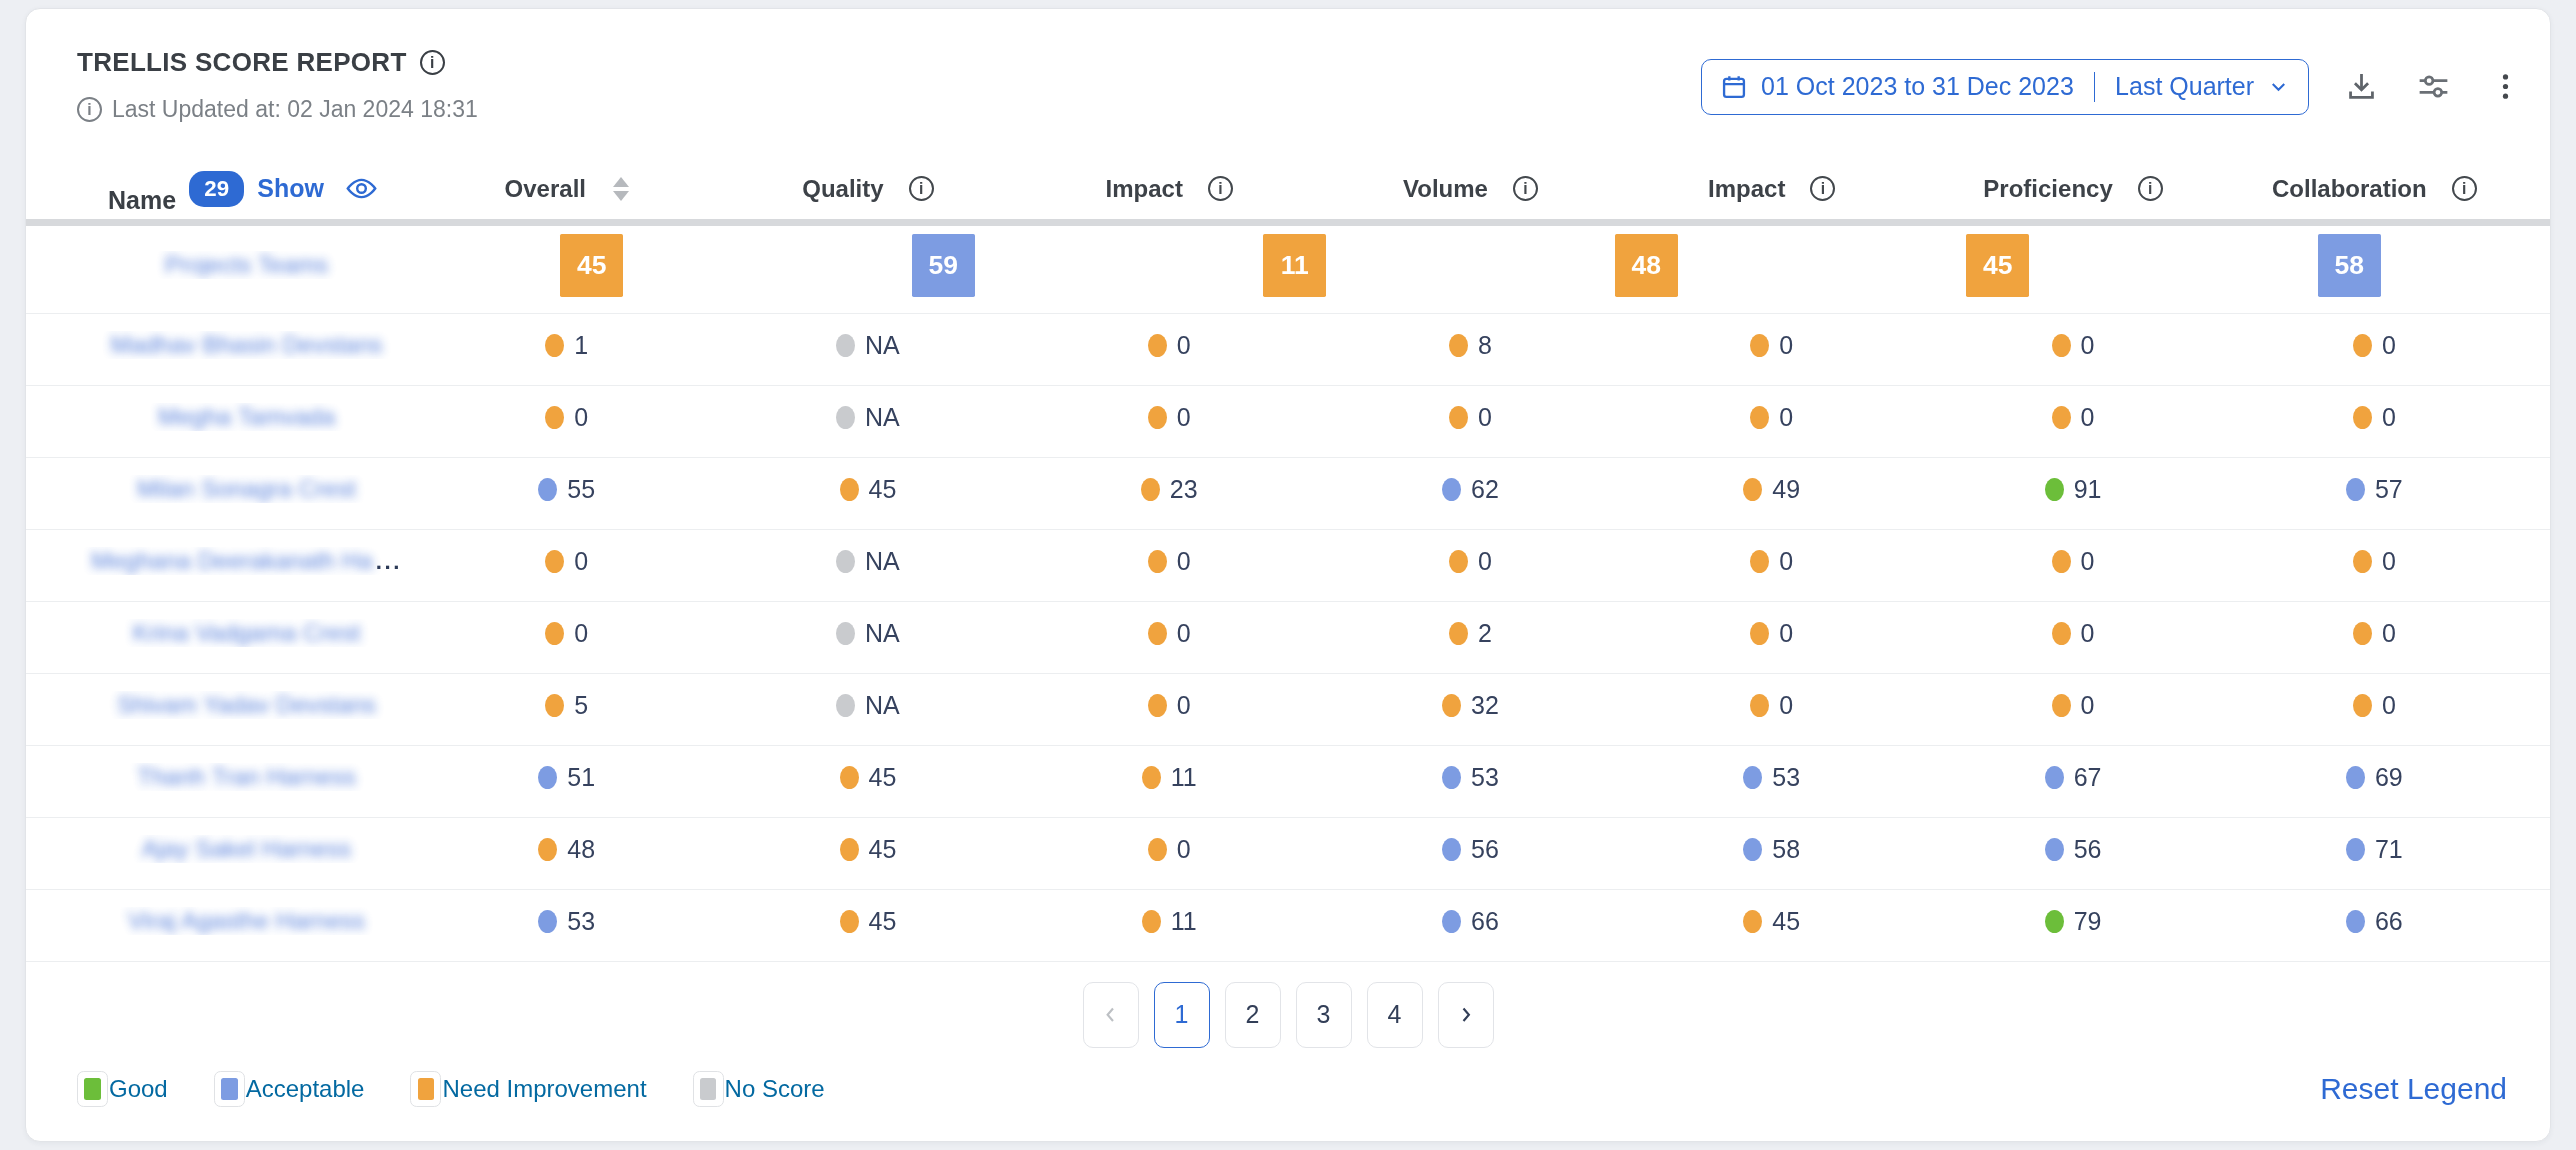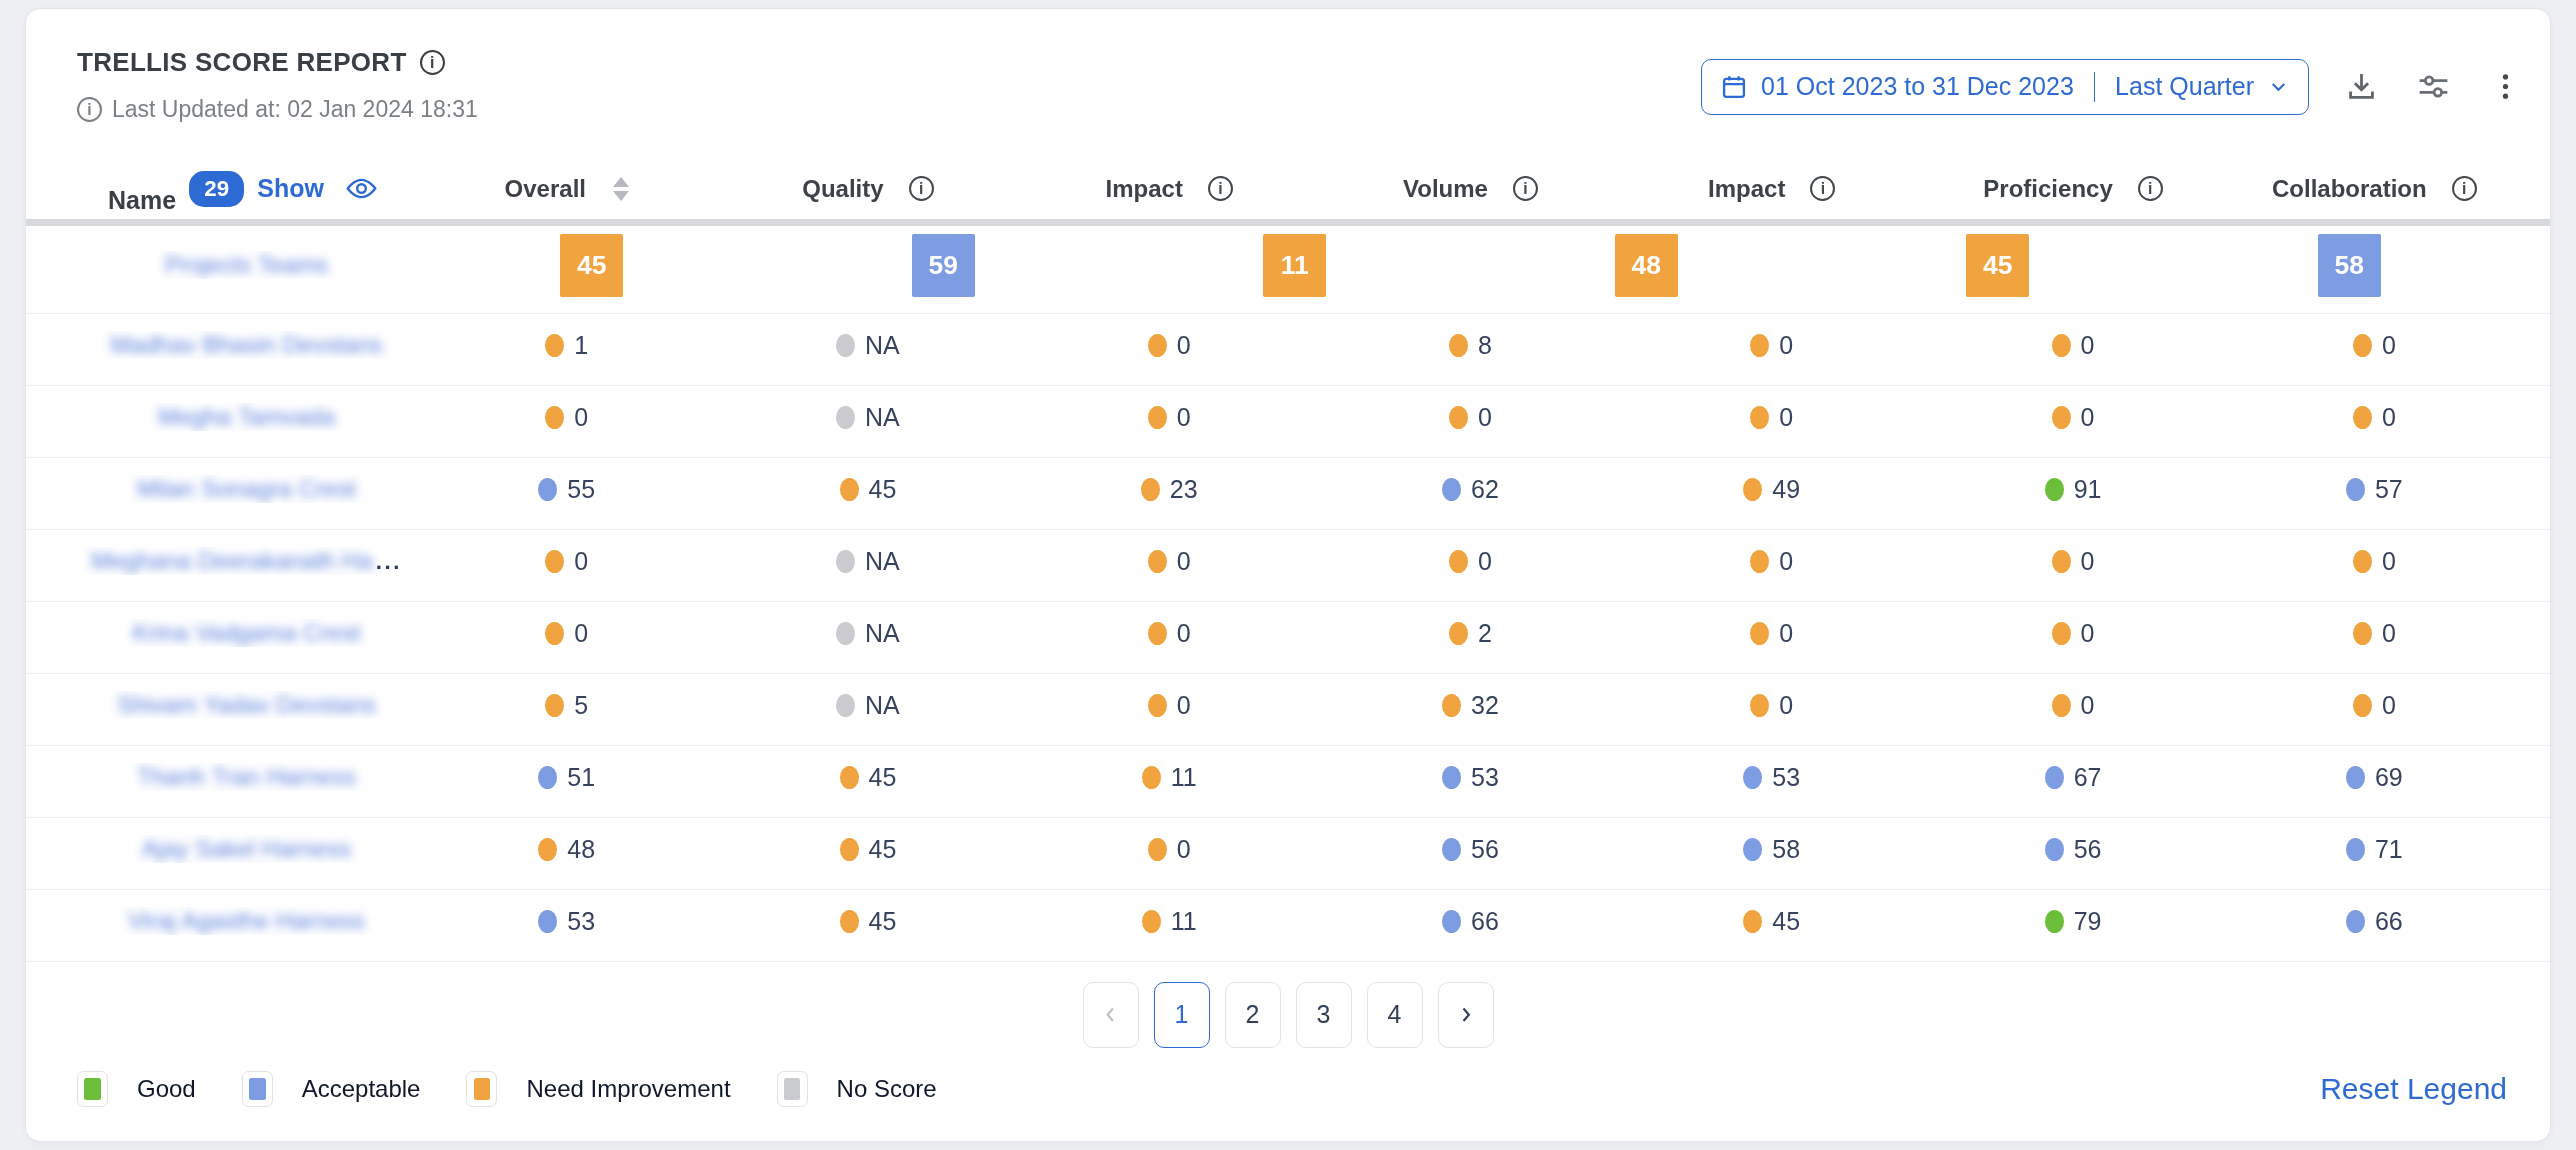--- a/index.html
+++ b/index.html
@@ -66,21 +66,21 @@
   
   .pagination { display:flex; justify-content:center; align-items:center; gap:15px; margin-top:20px; }
   .page-btn { min-width:56px; height:66px; padding:0 11.6px; background:#fff; border:1.7px solid #e2e4e8; border-radius:10px;
     font-size:25px; color:#323e57; display:flex; align-items:center; justify-content:center; cursor:pointer; font-family:inherit; }
   .page-btn.active { border-color:var(--accent); color:var(--accent); }
   .page-btn.nav[disabled] { cursor:default; }
 
   
   .footer { display:flex; justify-content:space-between; align-items:center; padding:23px 43px 0 51px; }
   .legend { display:flex; align-items:center; gap:46px; }
-  .legend-item { display:flex; align-items:center; gap:29px; font-size:24px; color:#0f172a; cursor:pointer; }
+  .legend-item { display:flex; align-items:center; gap:1px; font-size:24px; color:#0369a1; cursor:pointer; }
   .swatch-box { width:31px; height:36px; background:#fff; border:1.7px solid #e0e2e5; border-radius:6.6px;
     display:flex; align-items:center; justify-content:center; }
   .swatch { width:16.6px; height:21.5px; border-radius:2.5px; }
   .reset-link { color:var(--accent); font-size:30px; cursor:pointer; }
 </style>
 </head>
 <body>
 
 <div class="card">
 

